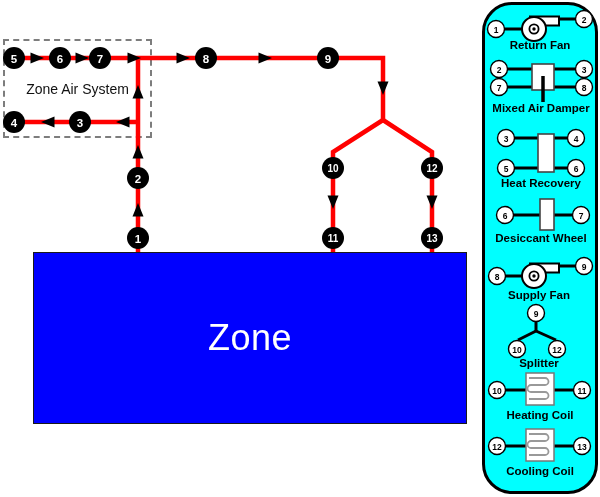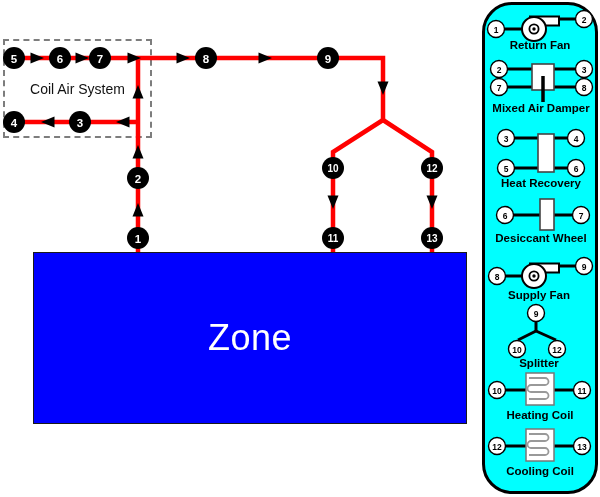--- a/index.html
+++ b/index.html
@@ -25,21 +25,21 @@
 </style>
 </head>
 <body>
 
 <div id="stage">
   <div id="zone" style="left: 33px; top: 252px; width: 434px; height: 172px; background: rgb(0, 0, 255);">
     <span style="color: rgb(255, 255, 255);">Zone</span>
   </div>
   <div id="mixed-air-box" style="left: 3px; top: 39px; width: 149px; height: 99px; border-color: rgb(125, 125, 125);">
     <div class="lbl">
-      <div>Coil Air System</div>
+      <div>Zone Air System</div>
     </div>
   </div>
   <div id="legend-panel" style="left: 482px; top: 2px; width: 116px; height: 492px; background: rgb(0, 255, 255); border-color: rgb(0, 0, 0);"></div>
   <svg id="overlay" width="600" height="497" viewBox="0 0 600 497">
       <path d="M14,58 H383 V120" fill="none" stroke="#ff0000" stroke-width="4.5" stroke-linejoin="miter"></path>
       <path d="M383,120 L333,152 V252" fill="none" stroke="#ff0000" stroke-width="4.5" stroke-linejoin="miter"></path>
       <path d="M383,120 L432,152 V252" fill="none" stroke="#ff0000" stroke-width="4.5" stroke-linejoin="miter"></path>
       <path d="M138,252 V58" fill="none" stroke="#ff0000" stroke-width="4.5" stroke-linejoin="miter"></path>
       <path d="M138,122 H14" fill="none" stroke="#ff0000" stroke-width="4.5" stroke-linejoin="miter"></path>
       <polygon points="44,58 30.5,52.5 30.5,63.5" fill="#000"></polygon>

